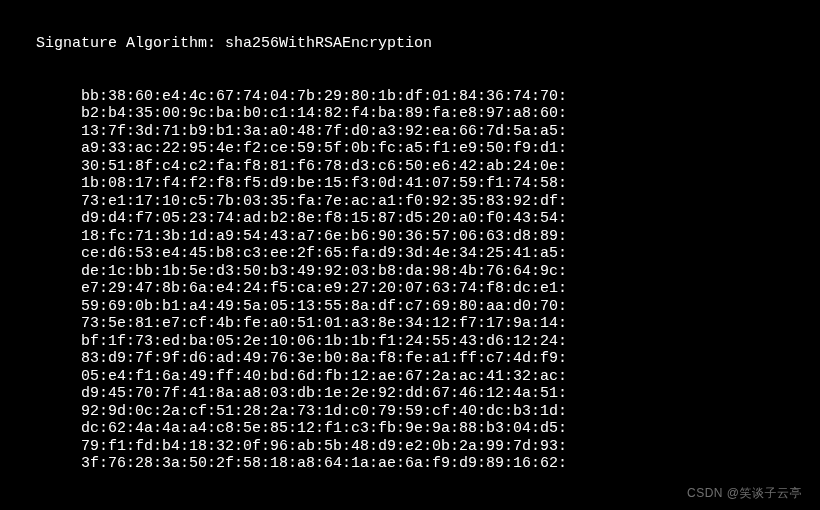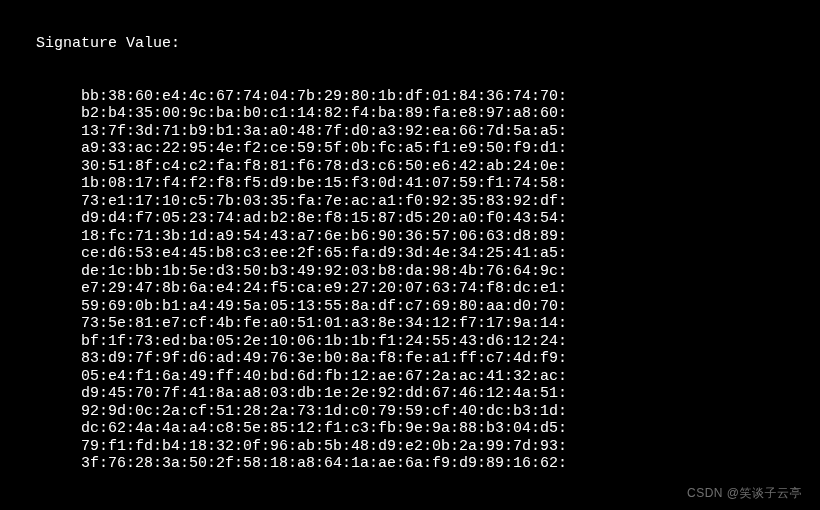--- a/index.html
+++ b/index.html
@@ -30,17 +30,17 @@
     font-family: sans-serif;
     font-size: 12px;
     letter-spacing: 0.5px;
     text-shadow: 0 0 4px rgba(0,0,0,0.6);
   }
 </style>
 </head>
 <body>
 
 <div class="terminal">
-  <div class="line">    Signature Value:</div>
+  <div class="line">    Signature Algorithm: sha256WithRSAEncryption</div>
   <div id="hex-block"><div class="line">         bb:38:60:e4:4c:67:74:04:7b:29:80:1b:df:01:84:36:74:70:</div><div class="line">         b2:b4:35:00:9c:ba:b0:c1:14:82:f4:ba:89:fa:e8:97:a8:60:</div><div class="line">         13:7f:3d:71:b9:b1:3a:a0:48:7f:d0:a3:92:ea:66:7d:5a:a5:</div><div class="line">         a9:33:ac:22:95:4e:f2:ce:59:5f:0b:fc:a5:f1:e9:50:f9:d1:</div><div class="line">         30:51:8f:c4:c2:fa:f8:81:f6:78:d3:c6:50:e6:42:ab:24:0e:</div><div class="line">         1b:08:17:f4:f2:f8:f5:d9:be:15:f3:0d:41:07:59:f1:74:58:</div><div class="line">         73:e1:17:10:c5:7b:03:35:fa:7e:ac:a1:f0:92:35:83:92:df:</div><div class="line">         d9:d4:f7:05:23:74:ad:b2:8e:f8:15:87:d5:20:a0:f0:43:54:</div><div class="line">         18:fc:71:3b:1d:a9:54:43:a7:6e:b6:90:36:57:06:63:d8:89:</div><div class="line">         ce:d6:53:e4:45:b8:c3:ee:2f:65:fa:d9:3d:4e:34:25:41:a5:</div><div class="line">         de:1c:bb:1b:5e:d3:50:b3:49:92:03:b8:da:98:4b:76:64:9c:</div><div class="line">         e7:29:47:8b:6a:e4:24:f5:ca:e9:27:20:07:63:74:f8:dc:e1:</div><div class="line">         59:69:0b:b1:a4:49:5a:05:13:55:8a:df:c7:69:80:aa:d0:70:</div><div class="line">         73:5e:81:e7:cf:4b:fe:a0:51:01:a3:8e:34:12:f7:17:9a:14:</div><div class="line">         bf:1f:73:ed:ba:05:2e:10:06:1b:1b:f1:24:55:43:d6:12:24:</div><div class="line">         83:d9:7f:9f:d6:ad:49:76:3e:b0:8a:f8:fe:a1:ff:c7:4d:f9:</div><div class="line">         05:e4:f1:6a:49:ff:40:bd:6d:fb:12:ae:67:2a:ac:41:32:ac:</div><div class="line">         d9:45:70:7f:41:8a:a8:03:db:1e:2e:92:dd:67:46:12:4a:51:</div><div class="line">         92:9d:0c:2a:cf:51:28:2a:73:1d:c0:79:59:cf:40:dc:b3:1d:</div><div class="line">         dc:62:4a:4a:a4:c8:5e:85:12:f1:c3:fb:9e:9a:88:b3:04:d5:</div><div class="line">         79:f1:fd:b4:18:32:0f:96:ab:5b:48:d9:e2:0b:2a:99:7d:93:</div><div class="line">         3f:76:28:3a:50:2f:58:18:a8:64:1a:ae:6a:f9:d9:89:16:62:</div></div>
 </div>
 
 <div class="watermark">CSDN @笑谈子云亭</div>
 
 </body></html>

